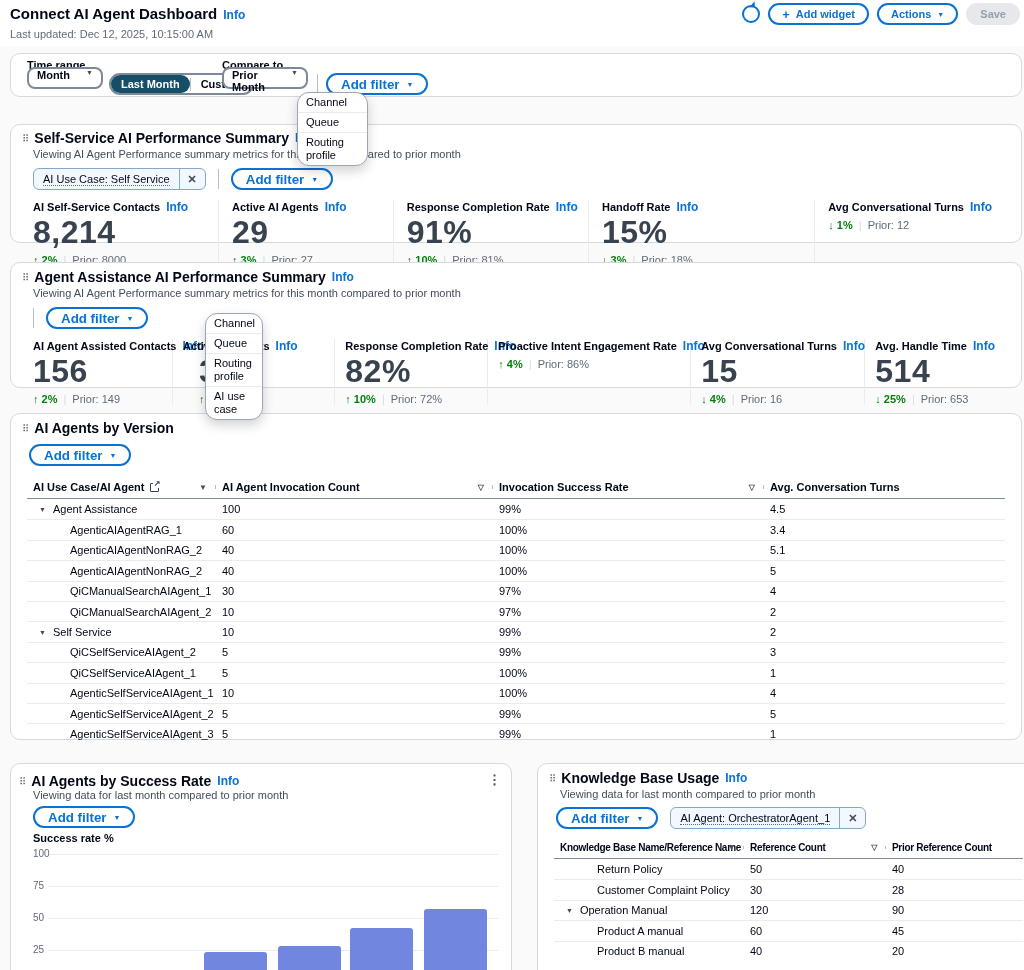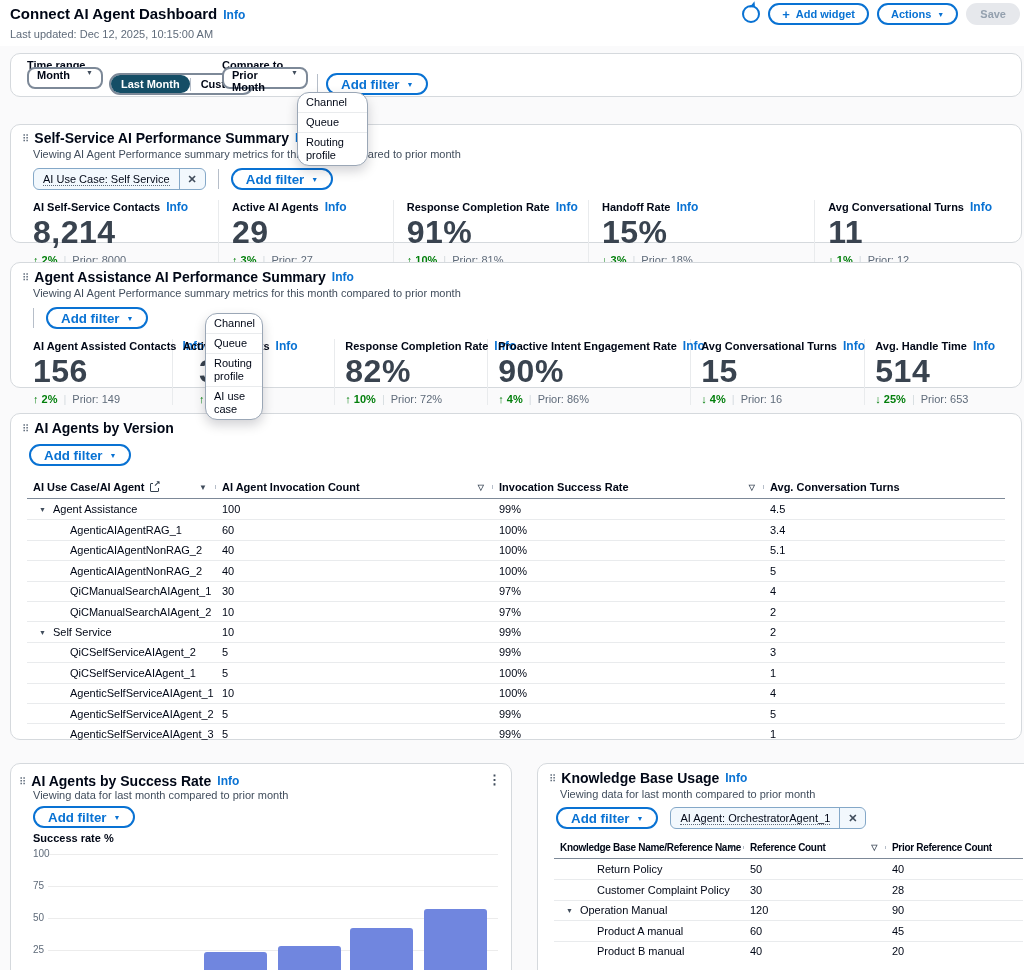--- a/index.html
+++ b/index.html
@@ -213,21 +213,20 @@
         <div class="m-label"><span>Handoff Rate</span><span class="info-link">Info</span></div>
         <div class="m-value">15%</div>
         <div class="m-trend">
           <span class="pct">↓ 3%</span>
           <span class="sep">|</span>
           <span class="prior">Prior: 18%</span>
         </div>
       </div>
       <div class="metric">
         <div class="m-label"><span>Avg Conversational Turns</span><span class="info-link">Info</span></div>
-        <div class="m-value">11</div>
         <div class="m-trend">
           <span class="pct">↓ 1%</span>
           <span class="sep">|</span>
           <span class="prior">Prior: 12</span>
         </div>
       </div>
     </div>
 </div>
 
 <div class="card" id="card2">
@@ -265,21 +264,20 @@
         <div class="m-label"><span>Response Completion Rate</span><span class="info-link">Info</span></div>
         <div class="m-value">82%</div>
         <div class="m-trend">
           <span class="pct">↑ 10%</span>
           <span class="sep">|</span>
           <span class="prior">Prior: 72%</span>
         </div>
       </div>
       <div class="metric">
         <div class="m-label"><span>Proactive Intent Engagement Rate</span><span class="info-link">Info</span></div>
-        <div class="m-value">90%</div>
         <div class="m-trend">
           <span class="pct">↑ 4%</span>
           <span class="sep">|</span>
           <span class="prior">Prior: 86%</span>
         </div>
       </div>
       <div class="metric">
         <div class="m-label"><span>Avg Conversational Turns</span><span class="info-link">Info</span></div>
         <div class="m-value">15</div>
         <div class="m-trend">

